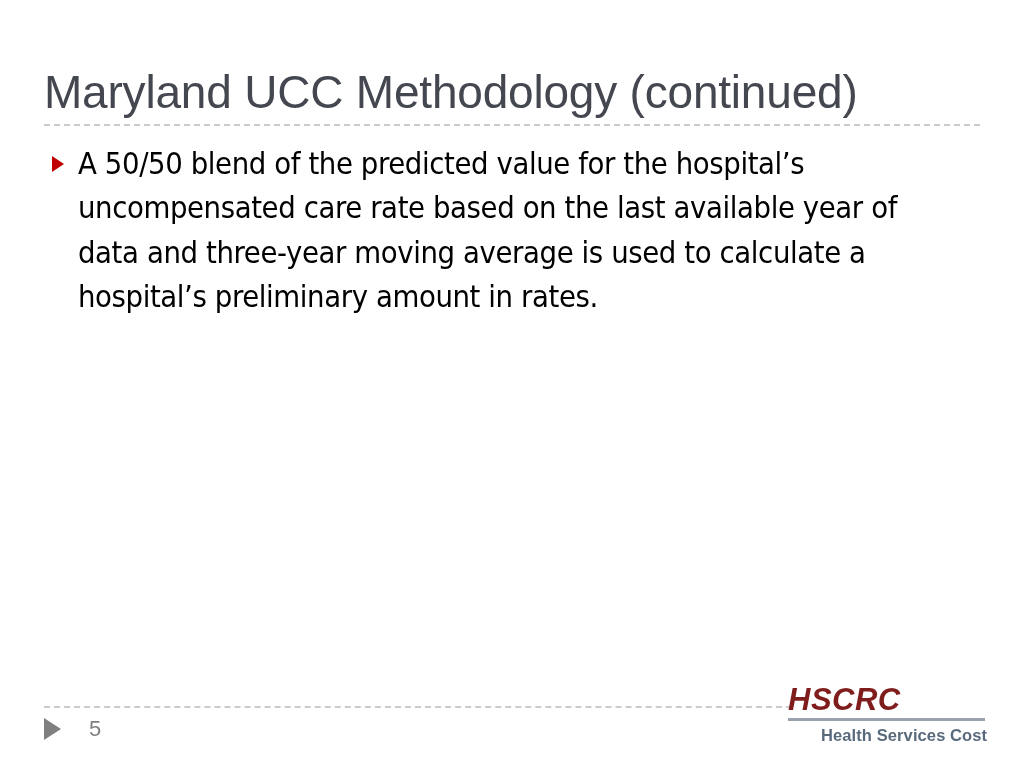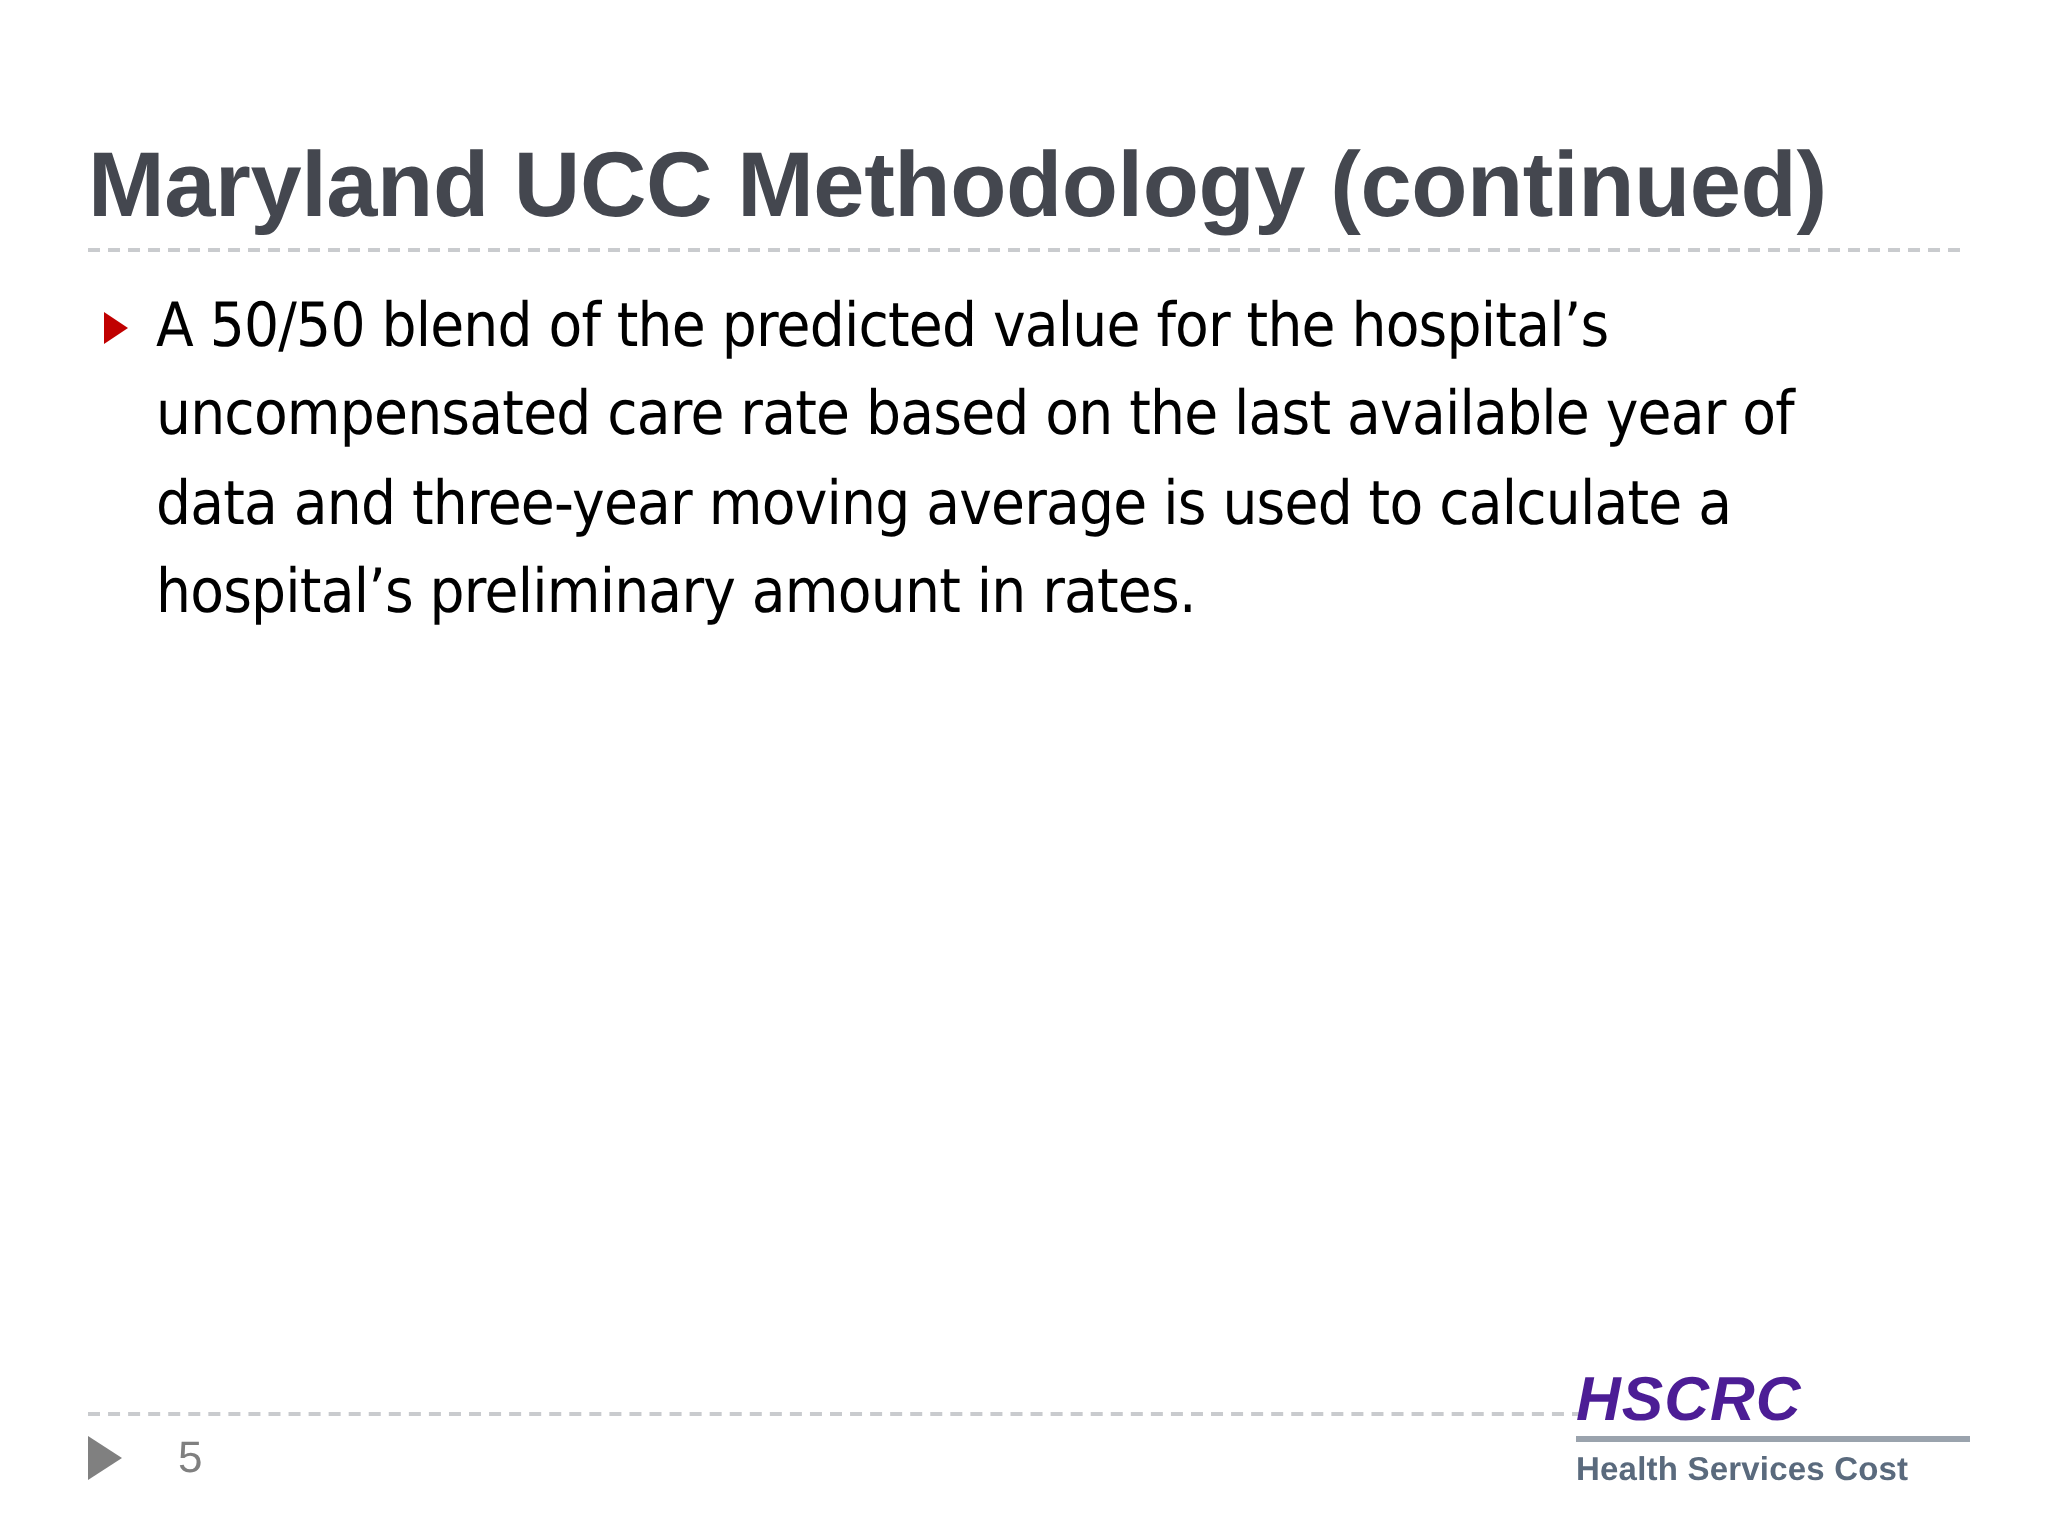--- a/index.html
+++ b/index.html
@@ -20,21 +20,21 @@
   }
 
   
   .slide-title {
     position: absolute;
     left: 44px;
     top: 36px;
     width: 940px;
     font-family: "Liberation Sans", sans-serif;
     font-size: 46px;
-    font-weight: 700;
+    font-weight: 400;
     color: #44474f;
     letter-spacing: -0.2px;
     white-space: nowrap;
     line-height: 1.12;
   }
 
   
   .title-rule {
     position: absolute;
     left: 44px;
@@ -128,21 +128,21 @@
     left: 788px;
     top: 684px;
     width: 200px;
   }
 
   .logo-acronym {
     font-family: "Liberation Sans", sans-serif;
     font-size: 31px;
     font-weight: bold;
     font-style: italic;
-    color: #4c1d95;
+    color: #7f1d1d;
     letter-spacing: 0.5px;
     line-height: 1.0;
     padding-bottom: 2px;
   }
 
   .logo-bar {
     width: 197px;
     height: 3px;
     background: #9aa3ad;
     margin-top: 1px;
@@ -150,20 +150,21 @@
   }
 
   .logo-sub {
     font-family: "Liberation Sans", sans-serif;
     font-size: 16.5px;
     font-weight: bold;
     color: #5a6a7d;
     line-height: 1.28;
     letter-spacing: 0.1px;
     white-space: nowrap;
+    margin-left: 33px;
   }
 </style>
 </head>
 <body>
 
 <div class="slide">
 
   <h1 class="slide-title">Maryland UCC Methodology (continued)</h1>
 
   <div class="title-rule"></div>

